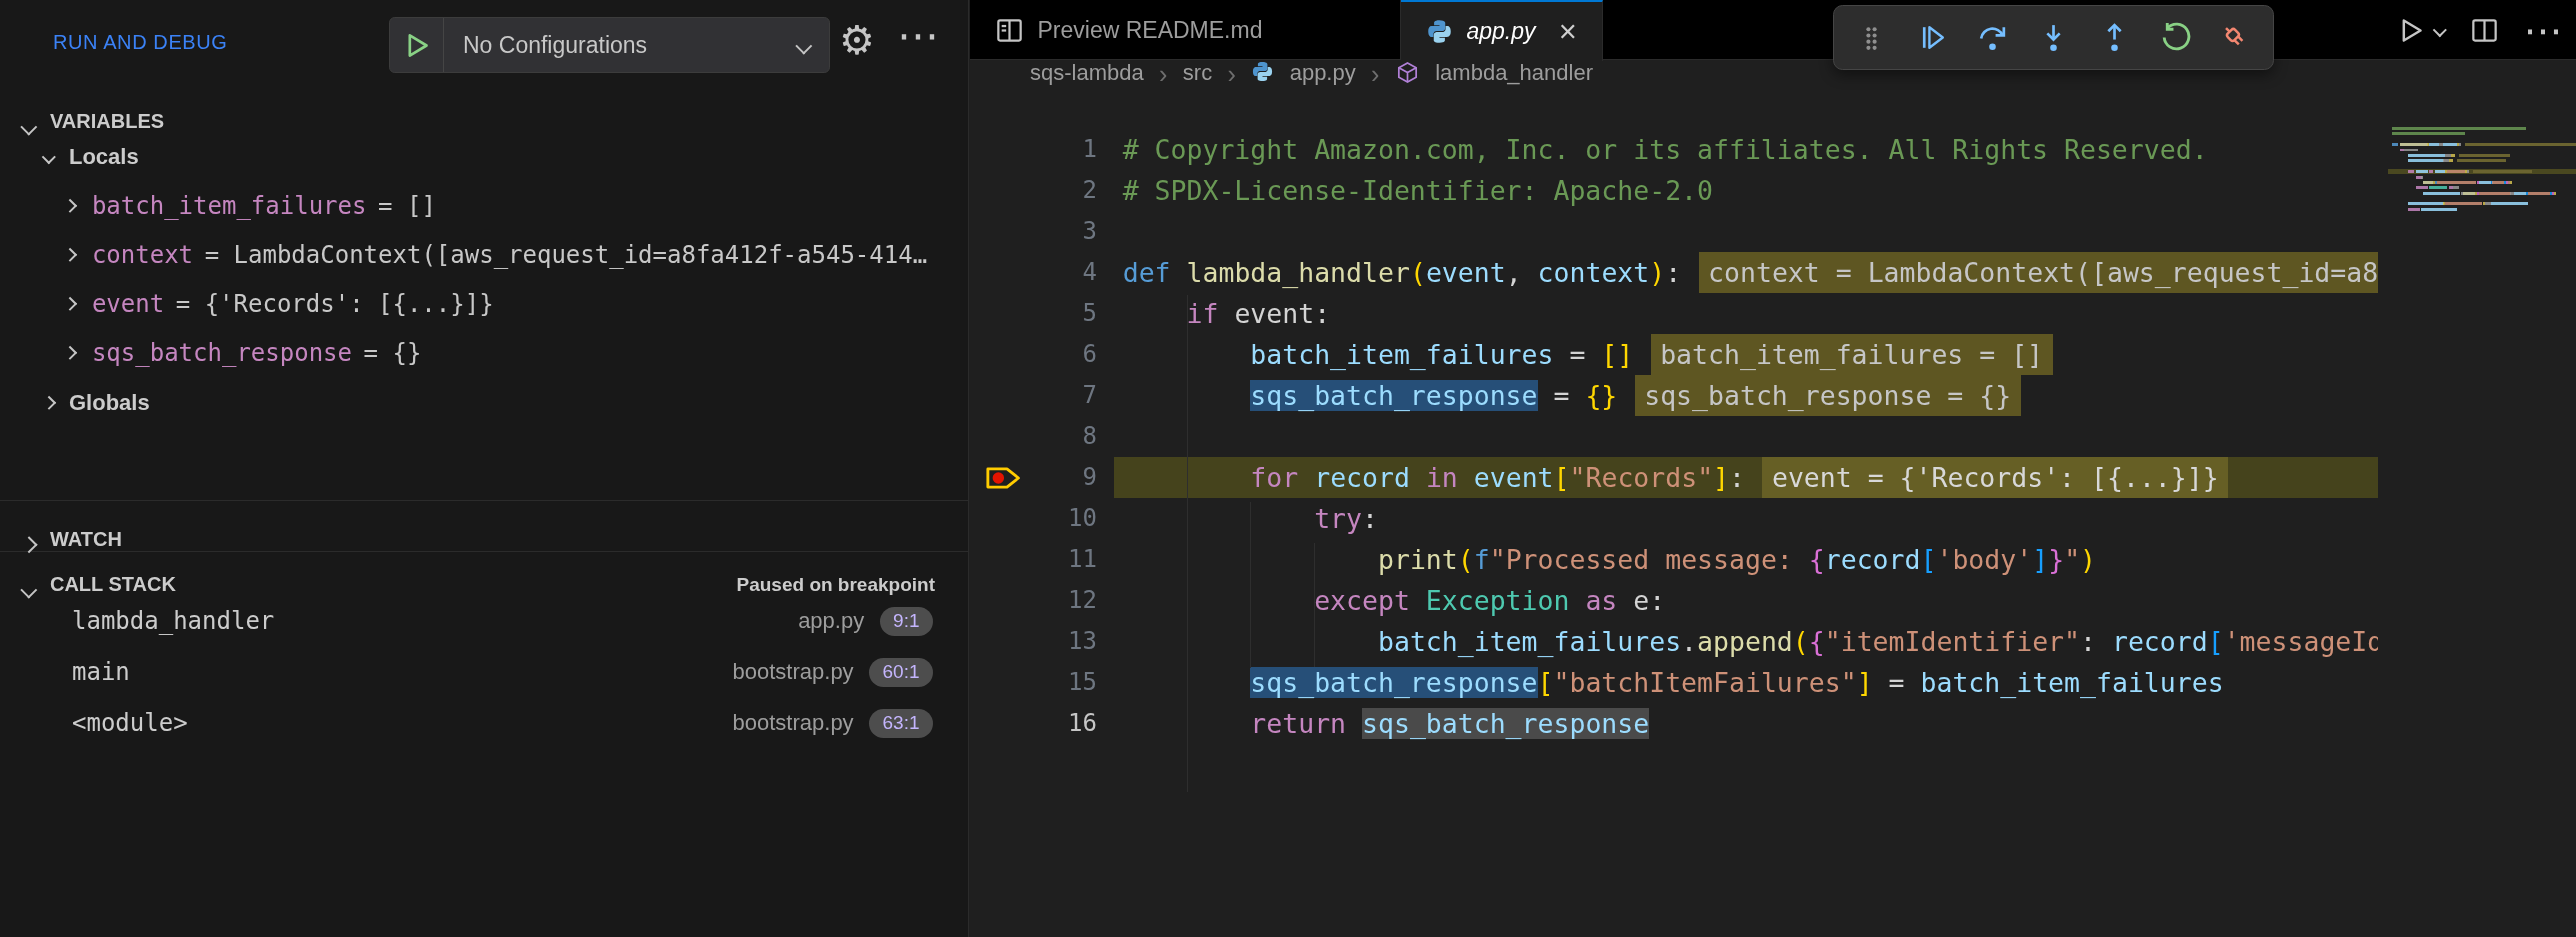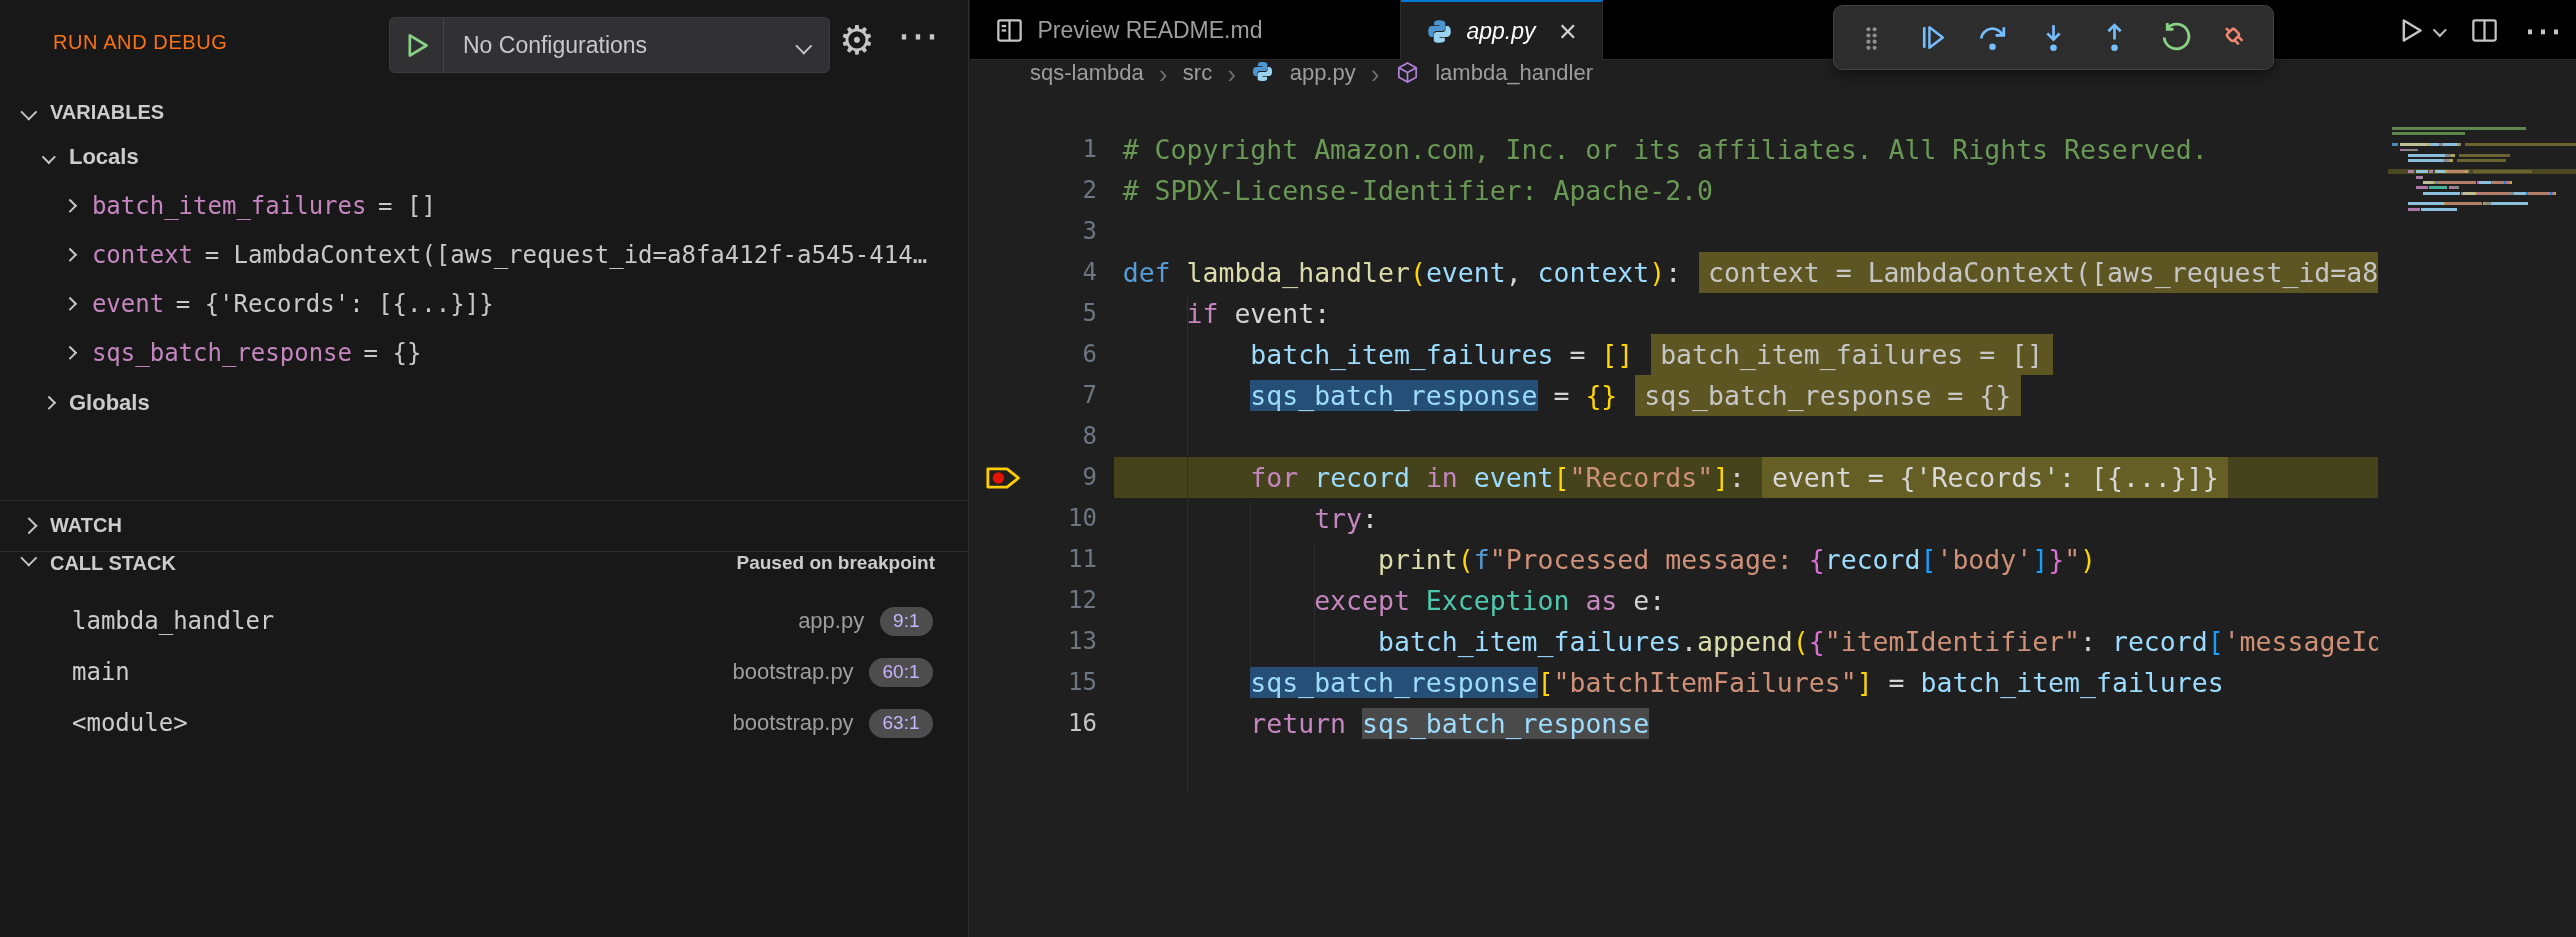--- a/index.html
+++ b/index.html
@@ -7,41 +7,41 @@
   body{
     width:2576px;height:938px;position:relative;overflow:hidden;
     background:#1f1f1f;color:#cccccc;
     font-family:"Liberation Sans", sans-serif;
   }
   .mono{font-family:"DejaVu Sans Mono", monospace;}
 
   
   #sidebar{position:absolute;left:0;top:0;width:969px;height:938px;background:#181818;border-right:1px solid #2b2b2b;}
   .sb-top{position:relative;height:91px;}
-  .sb-title{position:absolute;left:53px;top:31px;font-size:20px;letter-spacing:0.6px;color:#f97316;}
+  .sb-title{position:absolute;left:53px;top:31px;font-size:20px;letter-spacing:0.6px;color:#3b82f6;}
   .cfg-bar{position:absolute;left:389px;top:17.3px;width:441px;height:56px;background:#313134;border:1px solid #3c3c3c;border-radius:5.8px;display:flex;align-items:center;}
   .cfg-play{width:54px;height:100%;display:flex;align-items:center;justify-content:center;border-right:1px solid #454545;}
   .cfg-label{flex:1;padding-left:19px;font-size:23px;color:#c8c8c8;white-space:nowrap;overflow:hidden;}
   .cfg-chev{margin-right:19px;}
   .chv{display:inline-block;width:11.6px;height:11.6px;border-right:2.5px solid #c5c5c5;border-bottom:2.5px solid #c5c5c5;transform:rotate(45deg);}
   .chv.r{transform:rotate(-45deg);}
   .chv.sm{width:9.6px;height:9.6px;border-width:2.1px;}
   .sb-gear{position:absolute;left:839px;top:11.6px;font-size:40px;color:#c5c5c5;line-height:56px;}
   .sb-dots{position:absolute;left:897px;top:7.7px;font-size:42px;color:#c5c5c5;line-height:56px;}
 
-  .sec-head{display:flex;align-items:center;height:42px;padding-left:23px;font-weight:bold;font-size:20px;color:#cccccc;}
+  .sec-head{display:flex;align-items:flex-end;height:42px;padding-left:23px;font-weight:bold;font-size:20px;color:#cccccc;}
   .sec-head .chv{margin-right:15.4px;}
   .row-locals{display:flex;align-items:center;height:48px;padding-left:44px;font-weight:bold;font-size:22px;}
   .row-locals .chv{margin-right:15.4px;}
   .var-row{display:flex;align-items:center;height:49px;padding-left:65px;font-size:24px;white-space:nowrap;overflow:hidden;}
   .var-row .chv{margin-right:17.3px;flex:none;}
   .var-name{color:#c586c0;}
   .var-val{color:#c8c8c8;margin-left:11.6px;}
   .divider{border-top:1px solid #2b2b2b;}
-  .cs-head{display:flex;align-items:flex-start;height:44px;padding:0 33px 0 23px;}
+  .cs-head{display:flex;align-items:flex-end;height:44px;padding:0 33px 0 23px;}
   .cs-head .lbl{font-weight:bold;font-size:20px;margin-left:15.4px;flex:1;}
   .cs-status{font-weight:bold;font-size:19px;color:#cccccc;}
   .frame{display:flex;align-items:center;height:51px;padding:0 35px 0 72px;}
   .frame .fname{font-size:24px;color:#cccccc;flex:1;}
   .frame .ffile{font-size:22px;color:#9d9d9d;margin-right:15.4px;}
   .badge{background:#4d4d4d;color:#c4b5fd;font-size:19px;border-radius:15.4px;padding:3.9px 13.5px;}
 
   
   #editor{position:absolute;left:970px;top:0;right:0;height:938px;background:#1f1f1f;}
   #tabbar{position:relative;height:60px;background:#000000;border-bottom:1px solid #2b2b2b;display:flex;}

